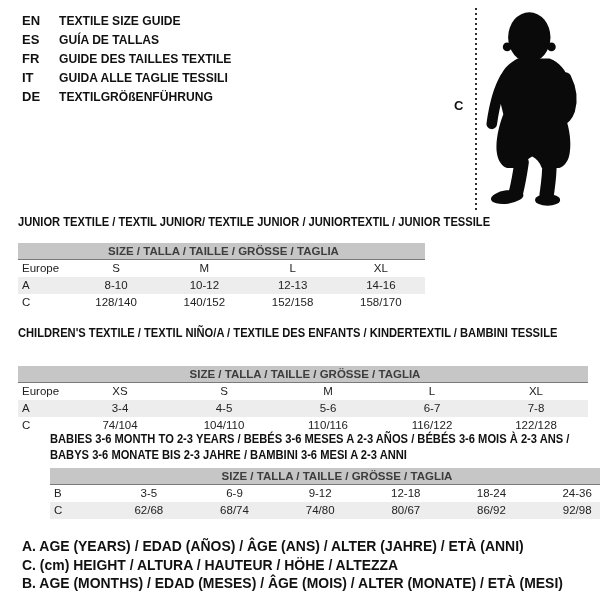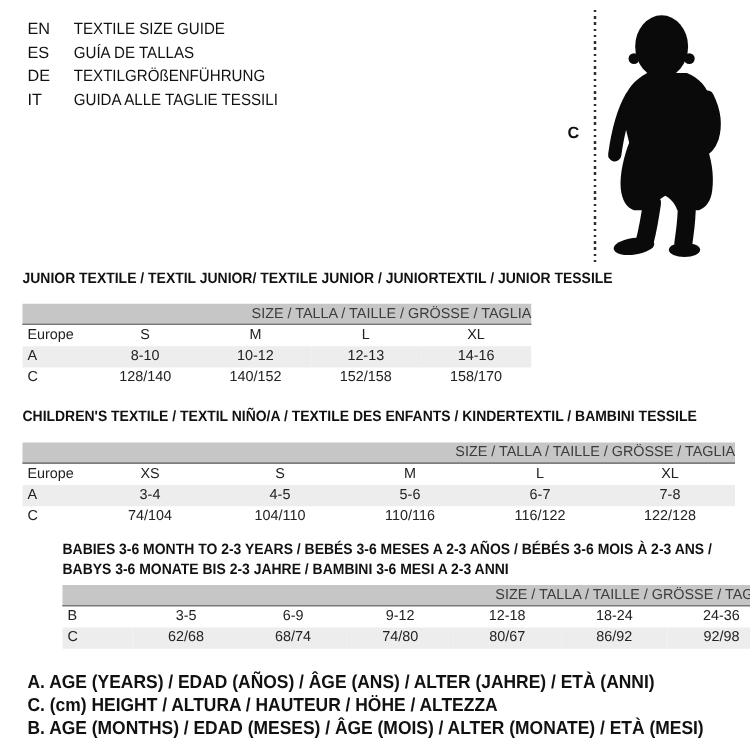--- a/index.html
+++ b/index.html
@@ -5,46 +5,46 @@
   html,body { margin:0; padding:0; background:#fff; }
   .page {
     position:relative; width:600px; height:600px; background:#fff;
     font-family:"Liberation Sans", sans-serif; color:#222; overflow:hidden;
     --bar:#c6c6c6; --alt:#ededed; --ink:#111;
   }
   .cond { display:inline-block; transform:scaleX(0.93); transform-origin:0 50%; white-space:nowrap; }
 
   
   .lang-list { position:absolute; left:22px; top:13px; }
-  .lang-row { display:flex; height:19px; align-items:center; font-weight:normal; font-size:13px; color:var(--ink); }
+  .lang-row { display:flex; height:19px; align-items:flex-start; font-weight:bold; font-size:13px; color:var(--ink); }
   .lang-code { width:37px; flex:0 0 37px; }
 
   
   .figure { position:absolute; left:450px; top:0; width:150px; height:220px; }
   .dotted-line {
     position:absolute; left:25px; top:8px; width:2px; height:204px;
     background:repeating-linear-gradient(to bottom,#2e2e2e 0 2px,transparent 2px 5px);
   }
   .height-label { position:absolute; left:4px; top:98px; font-weight:bold; font-size:13px; color:var(--ink); }
   .silhouette { position:absolute; left:36px; top:5px; }
 
   
   .section { position:absolute; left:18px; }
   .sec1 { top:216px; width:407px; }
   .sec2 { top:327px; width:570px; }
   .sec3 { top:431px; width:570px;margin-left:32px; }
   .section-title { font-weight:bold; font-size:12px; line-height:13px; color:var(--ink); }
   .sec3 .section-title { line-height:16px; }
   .sec1 .section-title { margin-bottom:14px; }
-  .sec2 .section-title { margin-bottom:14px; }
+  .sec2 .section-title { margin-bottom:26px; }
   .sec3 .section-title { margin-bottom:5px; }
 
   table { border-collapse:collapse; table-layout:fixed; width:100%; font-size:11.5px; }
   th.size-header {
-    background:var(--bar); color:#3d3d3d; font-weight:normal; text-align:right;
+    background:var(--bar); color:#3d3d3d; font-weight:bold; text-align:center;
     height:16px; padding:0 0 0 4px; border-bottom:1px solid #7a7a7a; line-height:16px;
   }
   td { height:17px; padding:0; text-align:center; line-height:17px; color:#222; }
   td.row-label { text-align:left; padding-left:4px; }
   tr.shaded { background:var(--alt); }
 
   
   .legend { position:absolute; left:22px; top:537px; }
   .legend-line { font-weight:bold; font-size:15px; line-height:18.5px; color:var(--ink); }
 </style>
@@ -56,26 +56,30 @@
   <div class="lang-list">
       <div class="lang-row">
         <span class="lang-code">EN</span>
         <span class="cond">TEXTILE SIZE GUIDE</span>
       </div>
       <div class="lang-row">
         <span class="lang-code">ES</span>
         <span class="cond">GUÍA DE TALLAS</span>
       </div>
       <div class="lang-row">
+        <span class="lang-code">FR</span>
+        <span class="cond">GUIDE DES TAILLES TEXTILE</span>
+      </div>
+      <div class="lang-row">
+        <span class="lang-code">IT</span>
+        <span class="cond">GUIDA ALLE TAGLIE TESSILI</span>
+      </div>
+      <div class="lang-row">
         <span class="lang-code">DE</span>
         <span class="cond">TEXTILGRÖßENFÜHRUNG</span>
-      </div>
-      <div class="lang-row">
-        <span class="lang-code">IT</span>
-        <span class="cond">GUIDA ALLE TAGLIE TESSILI</span>
       </div>
     </div>
 
   <div class="figure">
     <div class="dotted-line"></div>
     <div class="height-label">C</div>
     <svg class="silhouette" width="102" height="205" viewBox="0 0 106 206" aria-hidden="true">
       <g fill="#0a0a0a" stroke="none">
         <ellipse cx="45" cy="30" rx="22" ry="26"></ellipse>
         <circle cx="22" cy="40" r="4.5"></circle>

